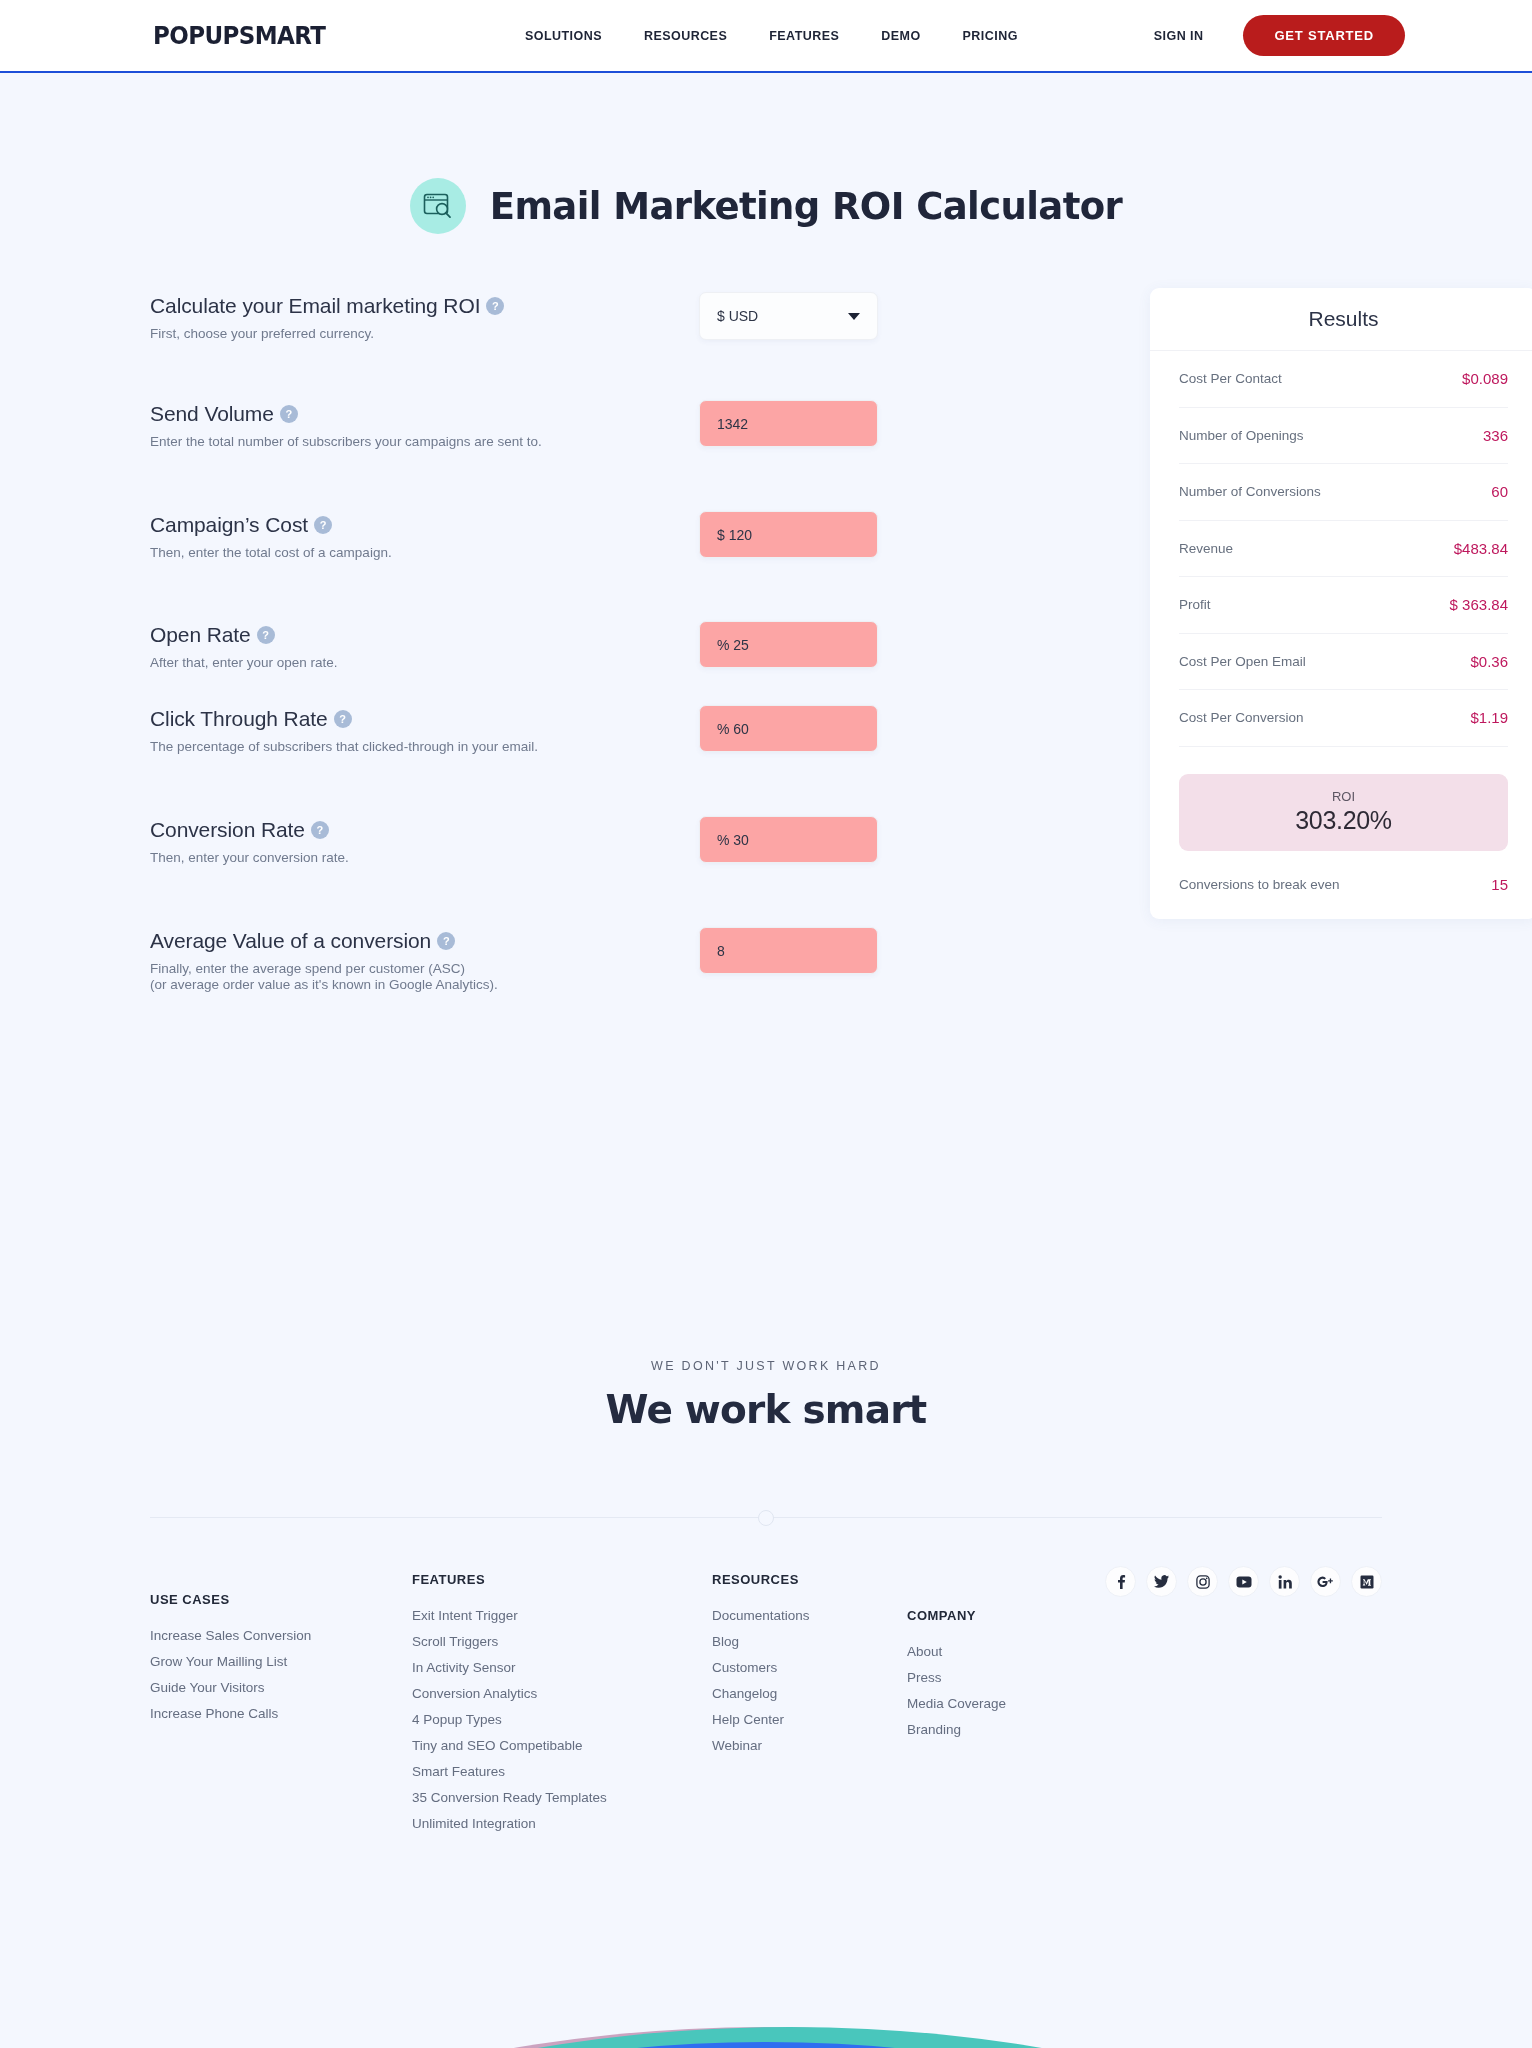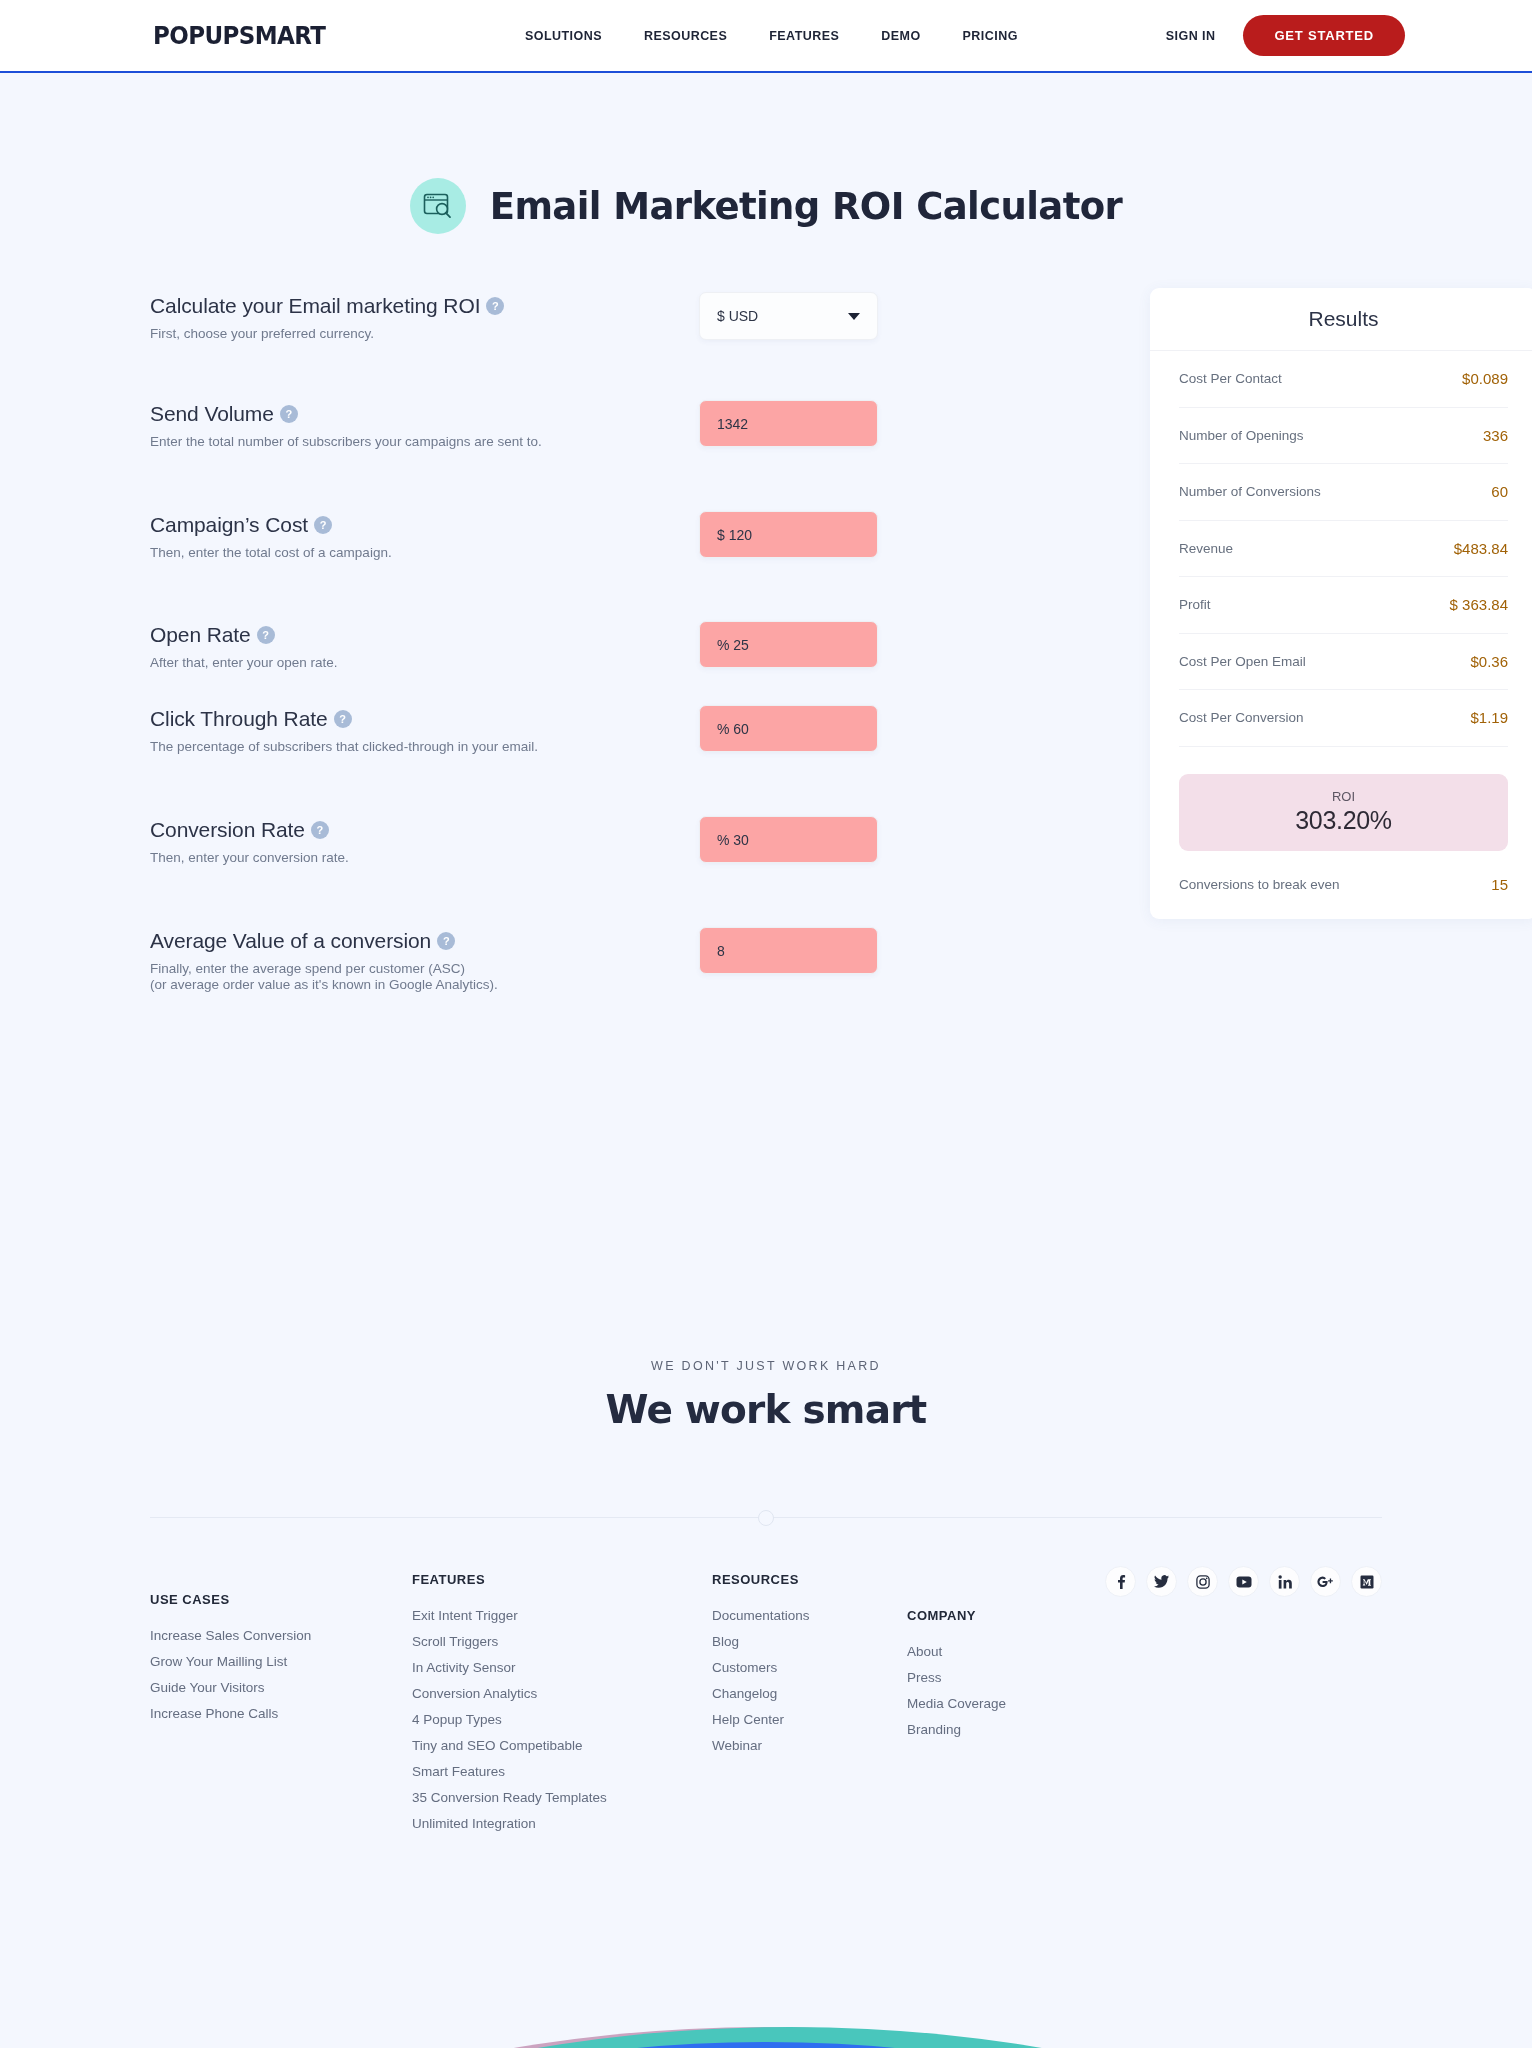--- a/index.html
+++ b/index.html
@@ -42,21 +42,21 @@
     font-weight: 700;
     letter-spacing: 0.45px;
     color: #1e2436;
     cursor: pointer;
   }
   .header-right {
     position: absolute;
     right: 127px;
     display: flex;
     align-items: center;
-    gap: 28px;
+    gap: 40px;
   }
   .signin {
     font-size: 12.5px;
     font-weight: 700;
     letter-spacing: 0.45px;
     color: #1e2436;
     cursor: pointer;
   }
   .btn-started {
     background: #b91c1c;
@@ -190,21 +190,21 @@
   .results-body { padding: 0 29px; }
   .res-row {
     display: flex;
     align-items: center;
     justify-content: space-between;
     height: 56.5px;
     border-bottom: 1px solid #f0f1f5;
   }
   .res-row:last-child { border-bottom: none; }
   .res-label { font-size: 13.5px; color: #67707f; }
-  .res-value { font-size: 15px; color: #a16207; }
+  .res-value { font-size: 15px; color: #be185d; }
   .roi-box {
     margin: 27px 0 0;
     background: #f3dfe9;
     border-radius: 9px;
     height: 77px;
     display: flex;
     flex-direction: column;
     align-items: center;
     justify-content: center;
     gap: 2px;

